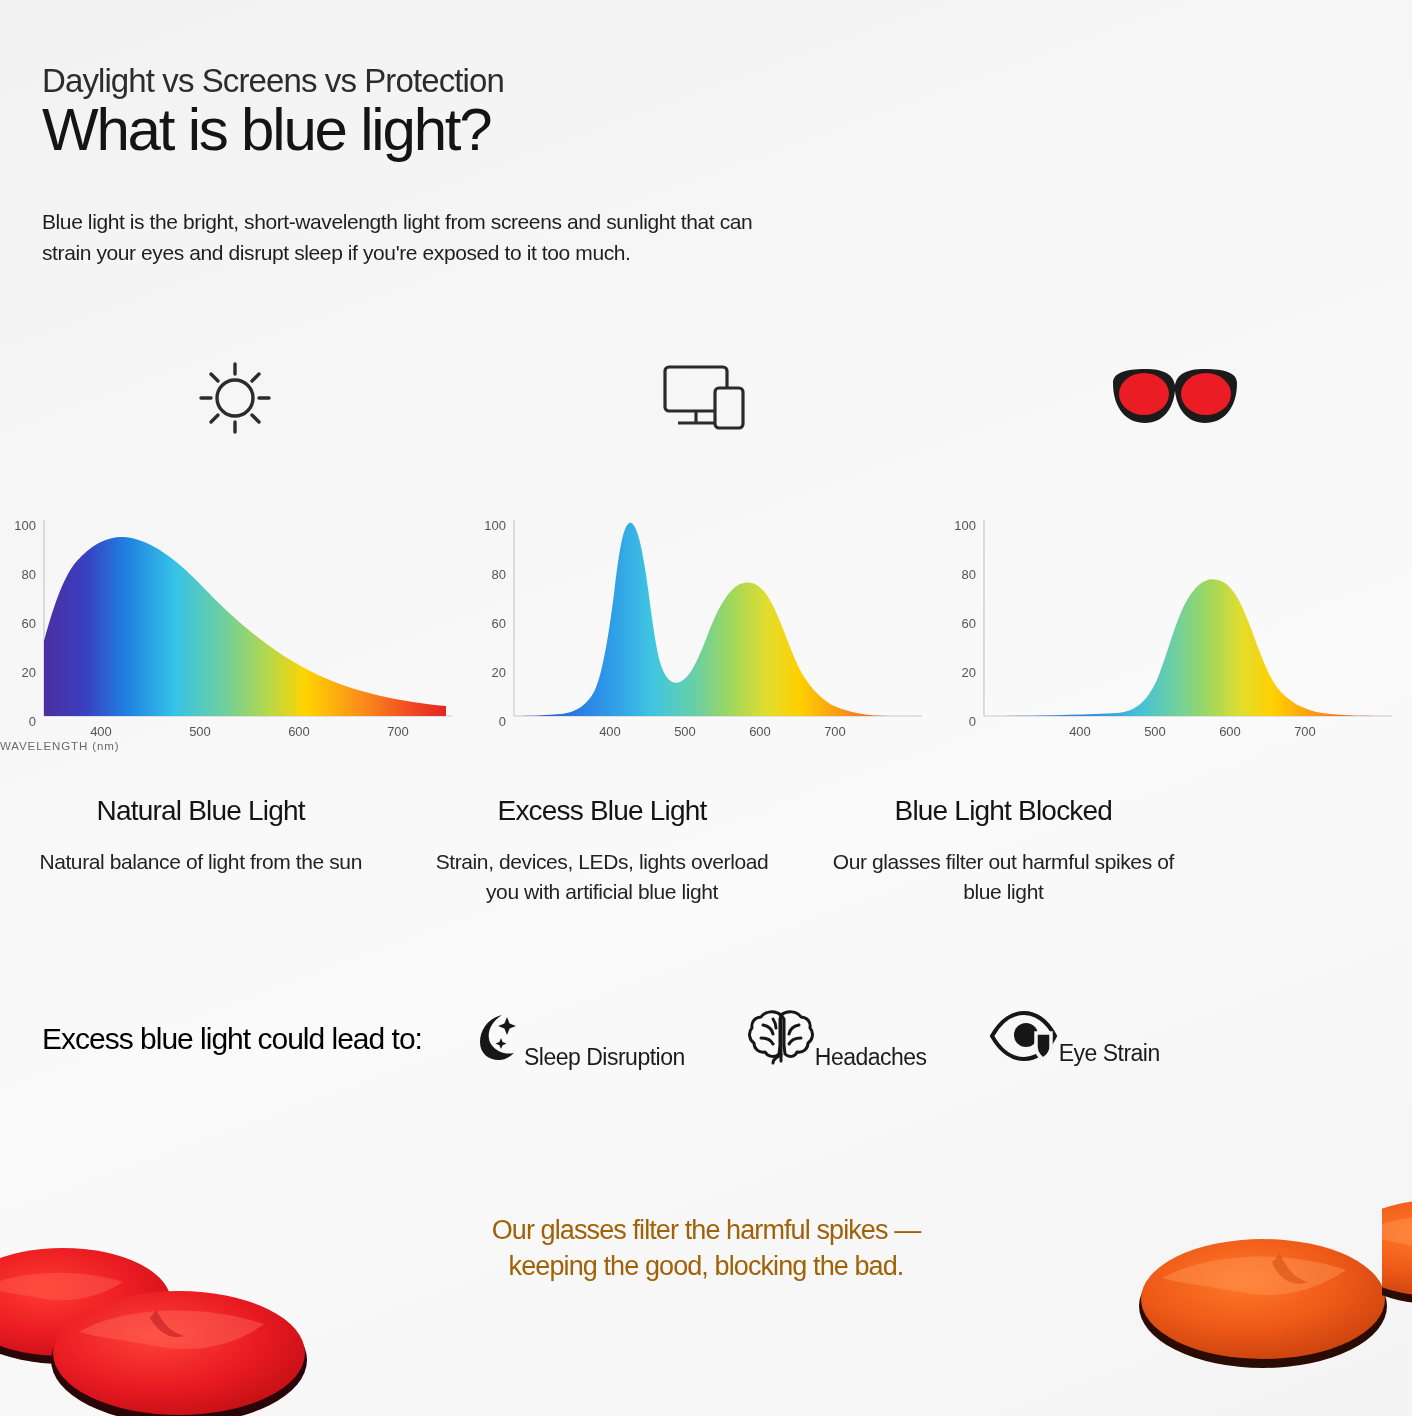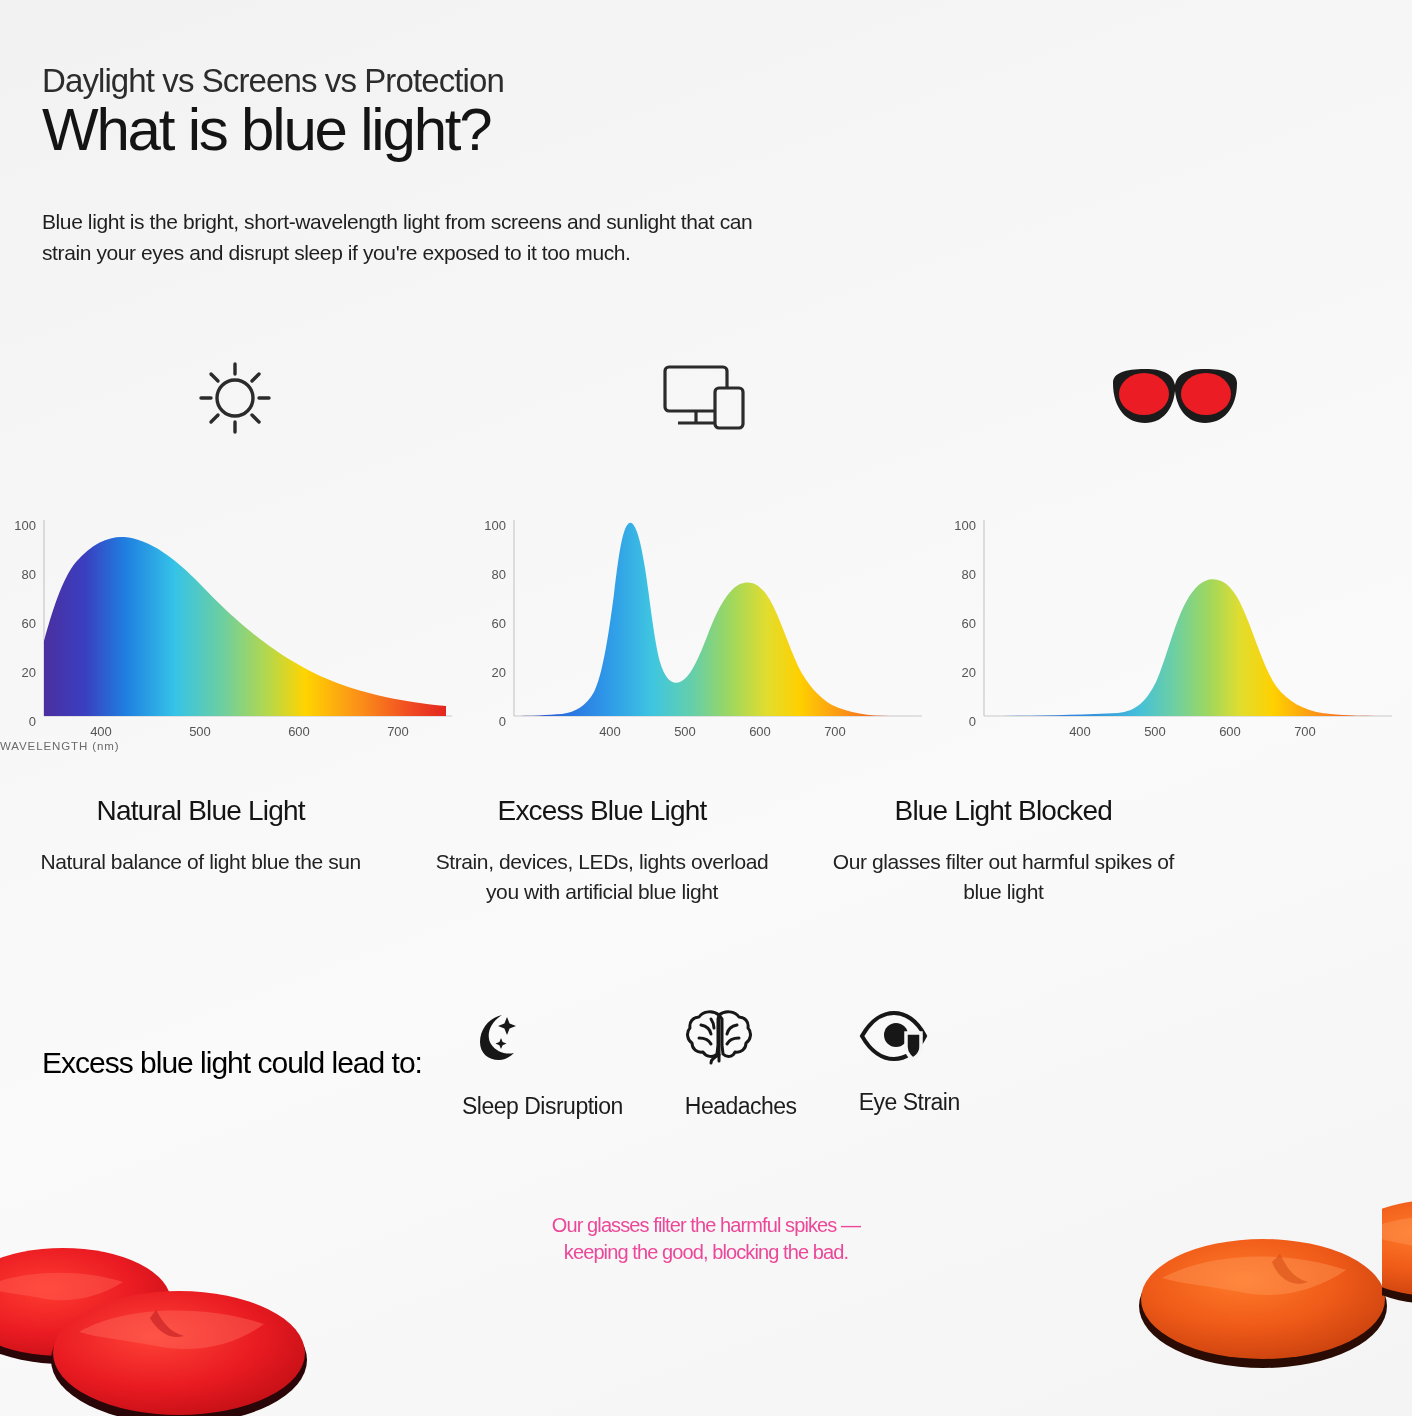--- a/index.html
+++ b/index.html
@@ -92,44 +92,42 @@
   #symptoms-lead {
     font-size: 30px;
     font-weight: 500;
     letter-spacing: -1px;
     line-height: 1.3;
     width: 420px;
     color:#000000;
   }
   .symptom {
     display:flex;
-    align-items:flex-start;
-    gap: 22px;
+    align-items:flex-end;
     margin-right: 62px;
-    flex-direction: column;
   }
   .symptom-label {
     font-size: 23px;
     letter-spacing: -0.5px;
     color:#1c1c1c;
     white-space:nowrap;
   }
 
   
   #footer-line {
     position:absolute;
     top: 1212px;
     left:0;
     width: 1412px;
     text-align:center;
-    font-size: 20px;
+    font-size: 27px;
     font-weight: 500;
     letter-spacing: -0.9px;
     line-height: 1.35;
-    color:#ec4899;
+    color:#a16207;
     z-index: 5;
   }
 
   
   .lens { position:absolute; z-index: 1; }
   #lens-a { left: -52px; top: 1240px; }
   #lens-b { left: 44px; top: 1280px; }
   #lens-c { left: 1132px; top: 1228px; }
   #lens-d { left: 1382px; top: 1192px; }
 </style>
@@ -333,21 +331,21 @@
           <text x="365" y="292">700</text>
         </g>
       </svg>
     </div>
   </div>
 </div>
 
 <div id="captions">
   <div class="caption">
     <div class="cap-title">Natural Blue Light</div>
-    <div class="cap-desc">Natural balance of light blue the sun</div>
+    <div class="cap-desc">Natural balance of light from the sun</div>
   </div>
   <div class="caption">
     <div class="cap-title">Excess Blue Light</div>
     <div class="cap-desc">Strain, devices, LEDs, lights overload you with artificial blue light</div>
   </div>
   <div class="caption">
     <div class="cap-title">Blue Light Blocked</div>
     <div class="cap-desc">Our glasses filter out harmful spikes of blue light</div>
   </div>
 </div>

